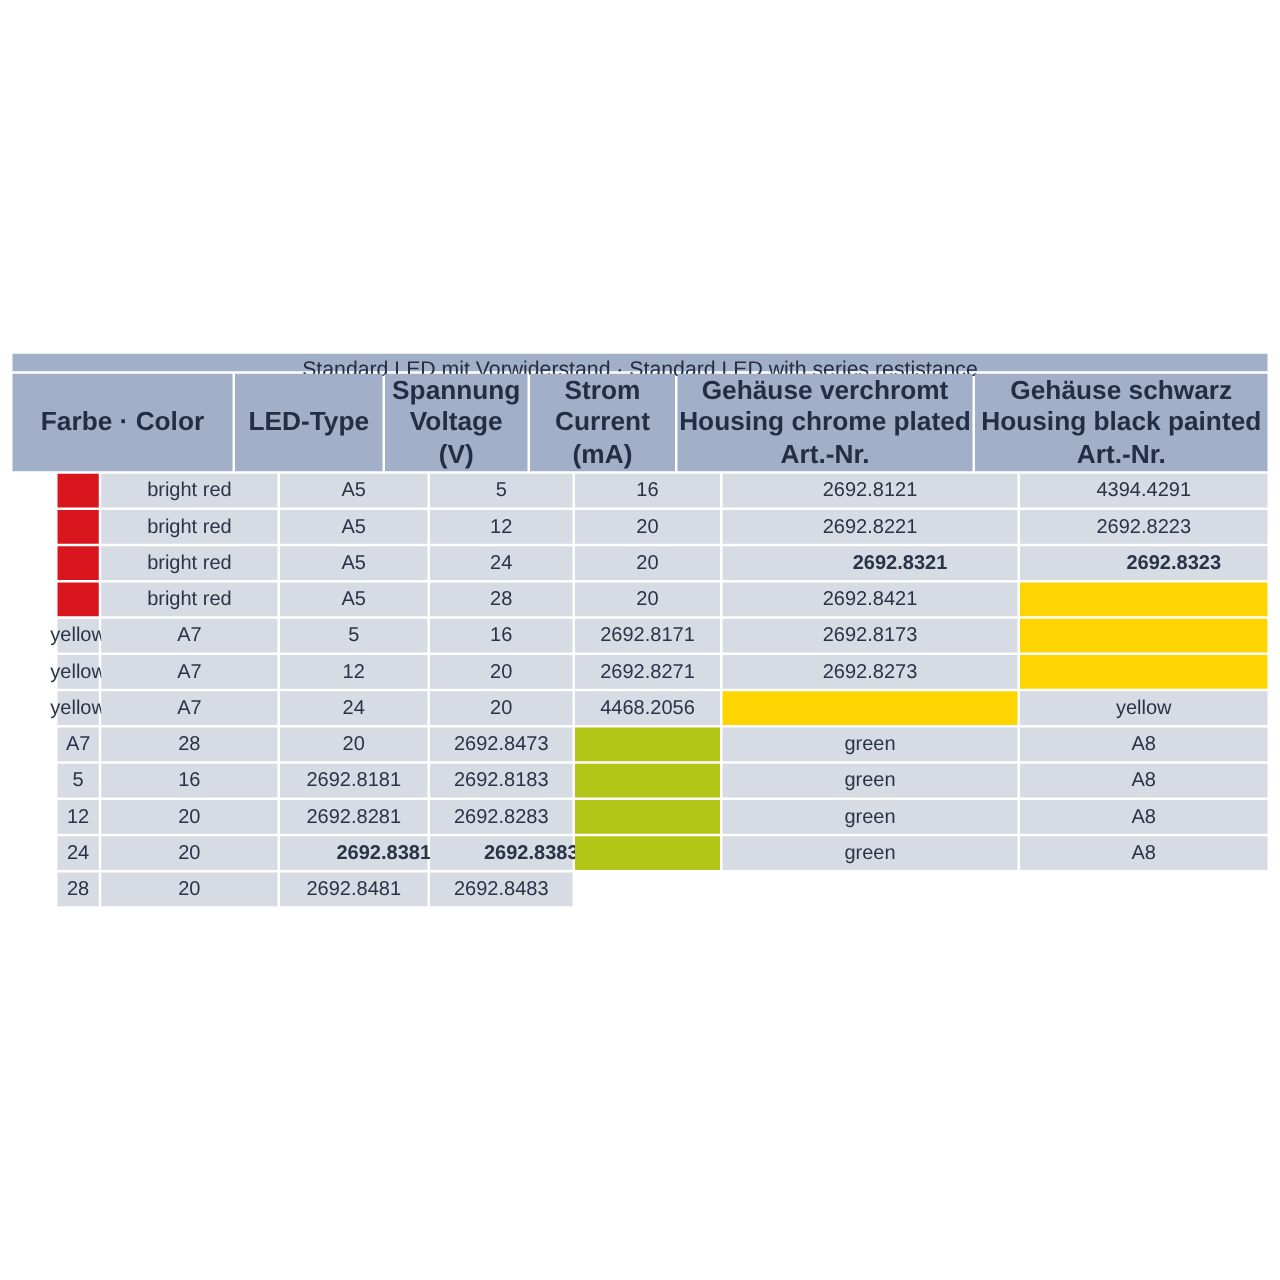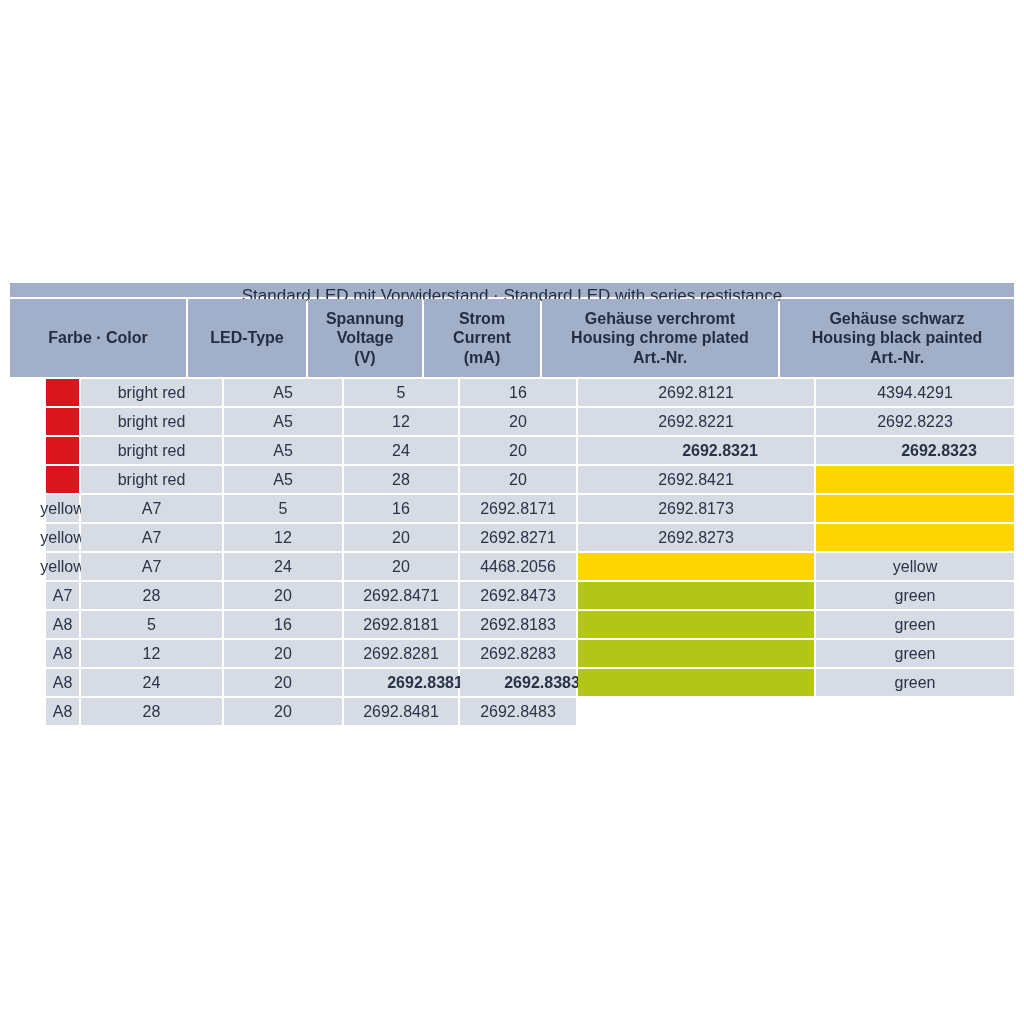--- a/index.html
+++ b/index.html
@@ -38,21 +38,21 @@
     gap: 2px;
     background: transparent;
   }
   .grid.header {
     margin-bottom: 2px;
   }
   .grid.header .cell {
     background: #a1afc9;
     color: #232e42;
     font-weight: bold;
-    font-size: 16px;
+    font-size: 21px;
     line-height: 1.22;
     display: flex;
     align-items: center;
     justify-content: center;
     text-align: center;
     white-space: pre-line;
     height: 78px;
   }
   .grid.header .cell.farbe {
     grid-column: 1 / span 2;
@@ -149,21 +149,20 @@
         <div class="cell">yellow</div>
         <div class="cell">A7</div>
         <div class="cell">24</div>
         <div class="cell">20</div>
         <div class="cell">4468.2056</div>
         <div class="cell swatch" style="background: rgb(255, 213, 0);"></div>
         <div class="cell">yellow</div>
         <div class="cell">A7</div>
         <div class="cell">28</div>
         <div class="cell">20</div>
-        <div class="cell">2692.8471</div>
         <div class="cell">2692.8473</div>
         <div class="cell swatch" style="background: rgb(178, 198, 24);"></div>
         <div class="cell">green</div>
         <div class="cell">A8</div>
         <div class="cell">5</div>
         <div class="cell">16</div>
         <div class="cell">2692.8181</div>
         <div class="cell">2692.8183</div>
         <div class="cell swatch" style="background: rgb(178, 198, 24);"></div>
         <div class="cell">green</div>

